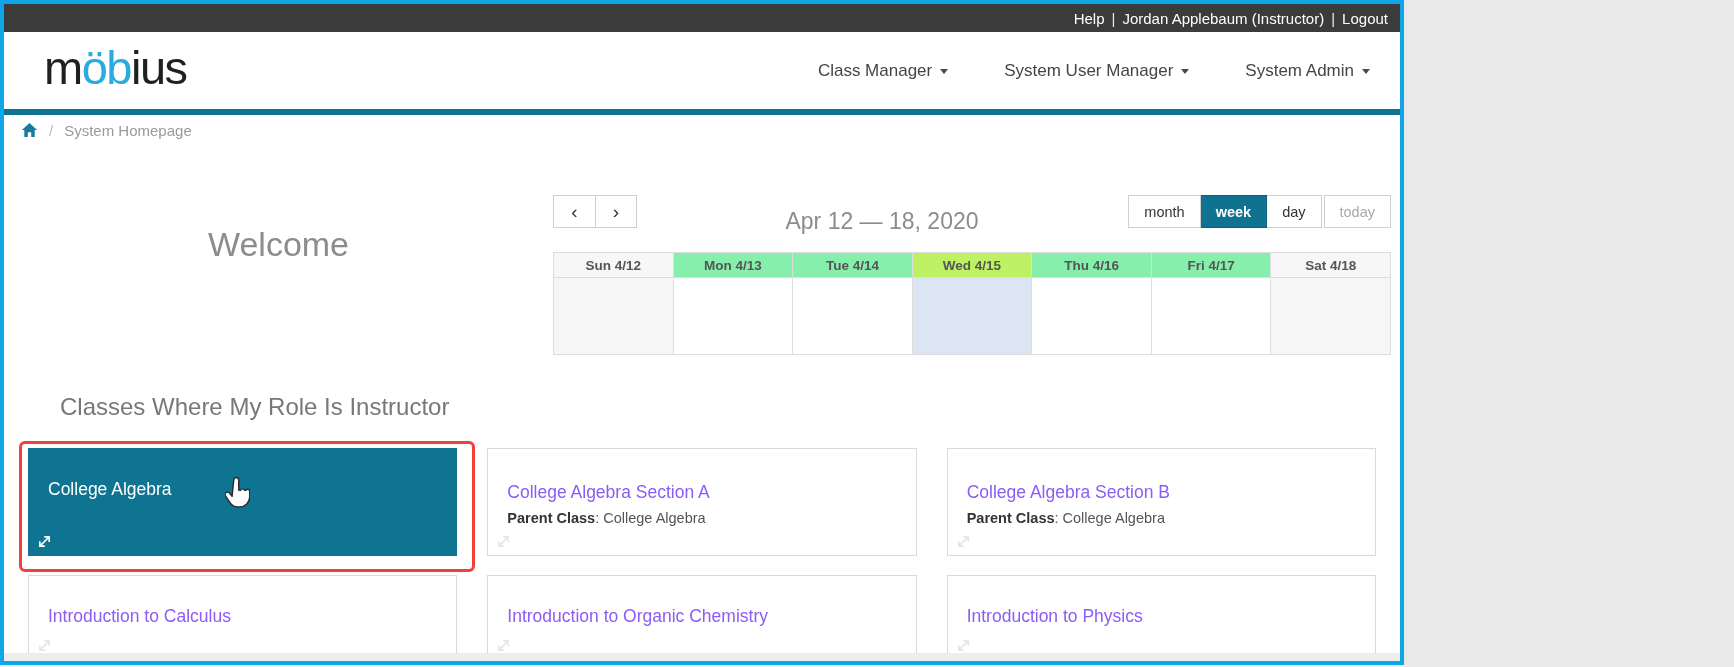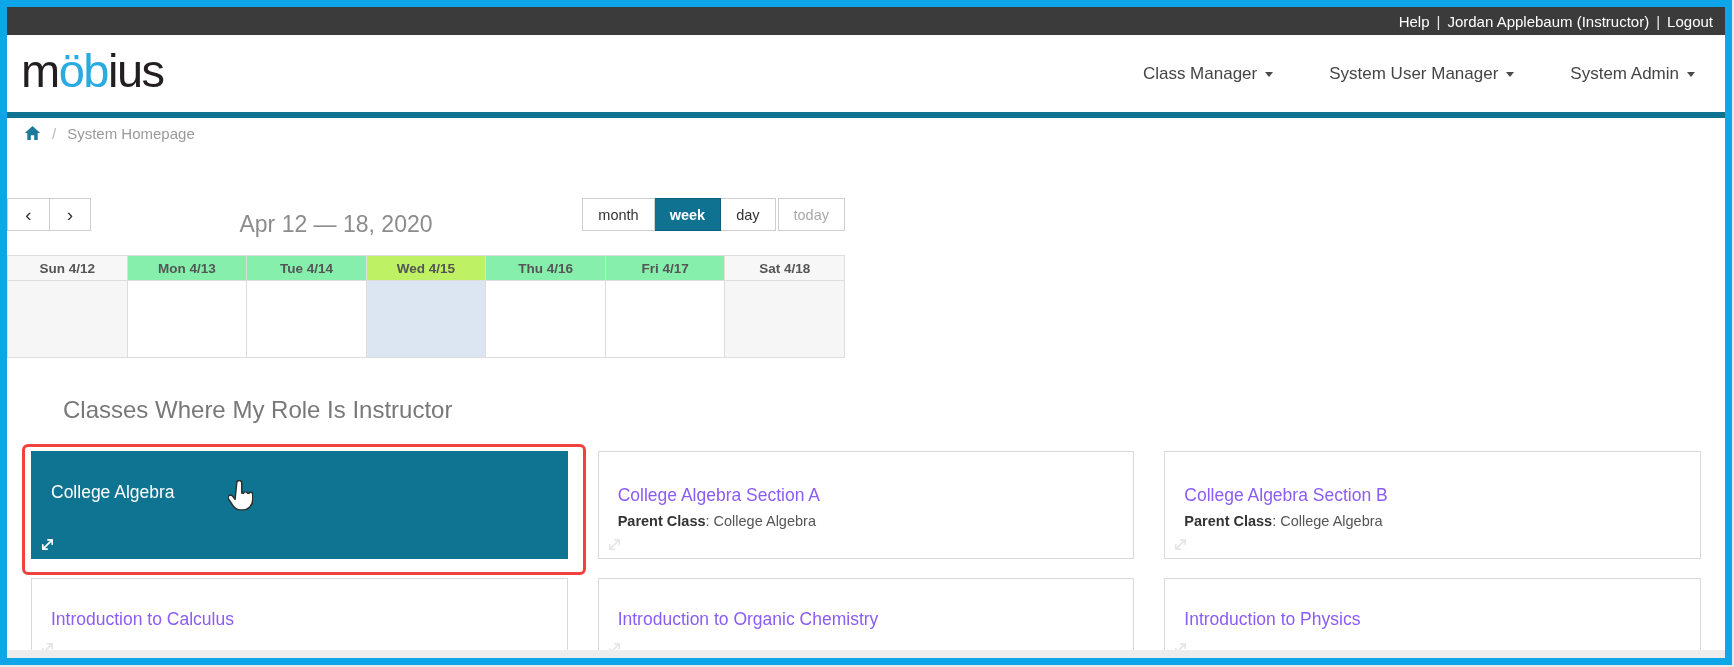--- a/index.html
+++ b/index.html
@@ -1,25 +1,25 @@
 <!DOCTYPE html>
 <html><head>
 <meta charset="utf-8">
 <style>
   * { margin:0; padding:0; box-sizing:border-box; }
   body { background:#e9e9e9; font-family:"Liberation Sans", sans-serif; }
-  .page { width:1732px; height:665px; border:7px solid #0ea5e9; background:#fff; overflow:hidden; position:relative; }
+  .page { width:1404px; height:665px; border:4px solid #0ea5e9; background:#fff; overflow:hidden; position:relative; }
 
   
   .topbar { height:28px; background:#3b3b3b; color:#fff; display:flex; align-items:center; justify-content:flex-end; padding-right:12px; font-size:15px; gap:7px; }
   .topbar a { color:#fff; text-decoration:none; cursor:pointer; }
   .topbar .sep { color:#e8e8e8; }
 
   
-  .header { height:77px; display:flex; align-items:center; padding:0 30px 0 14px; background:#fff; }
+  .header { height:77px; display:flex; align-items:center; padding:0 30px 0 40px; background:#fff; }
   .logo { font-size:47px; letter-spacing:-1.5px; color:#231f20; line-height:1; margin-top:-6px; cursor:pointer; }
   .logo .blue { color:#29aae1; }
   .nav { margin-left:auto; display:flex; align-items:flex-start; gap:56px; font-size:17px; color:#454545; }
   .nav-item { display:flex; align-items:center; gap:8px; cursor:pointer; white-space:nowrap; }
   .caret { width:0; height:0; border-left:4.5px solid transparent; border-right:4.5px solid transparent; border-top:5.5px solid #4a4a4a; display:inline-block; margin-top:2px; }
 
   .teal-bar { height:6px; background:#0f7290; }
 
   
   .breadcrumb { height:30px; display:flex; align-items:center; gap:11px; padding-left:17px; font-size:15px; color:#9a9a9a; }
@@ -99,20 +99,23 @@
 
   <div class="breadcrumb">
     <svg width="17" height="16" viewBox="0 0 16 15">
         <path d="M8 0.8 L15.2 7.4 H12.9 V14.2 H9.6 V9.7 H6.4 V14.2 H3.1 V7.4 H0.8 Z" fill="#1b7a9c"></path>
       </svg>
     <span class="crumb-sep">/</span>
     <span>System Homepage</span>
   </div>
 
   <div class="hero">
+    <div class="hero-left">
+      <div class="welcome">Welcome</div>
+    </div>
     <div class="calendar">
       <div class="cal-toolbar">
         <div class="cal-nav">
           <button class="cal-btn prev">‹</button>
           <button class="cal-btn">›</button>
         </div>
         <div class="cal-title">Apr 12 — 18, 2020</div>
         <div class="cal-views">
           <button class="view-btn first">month</button>
           <button class="view-btn active">week</button>

